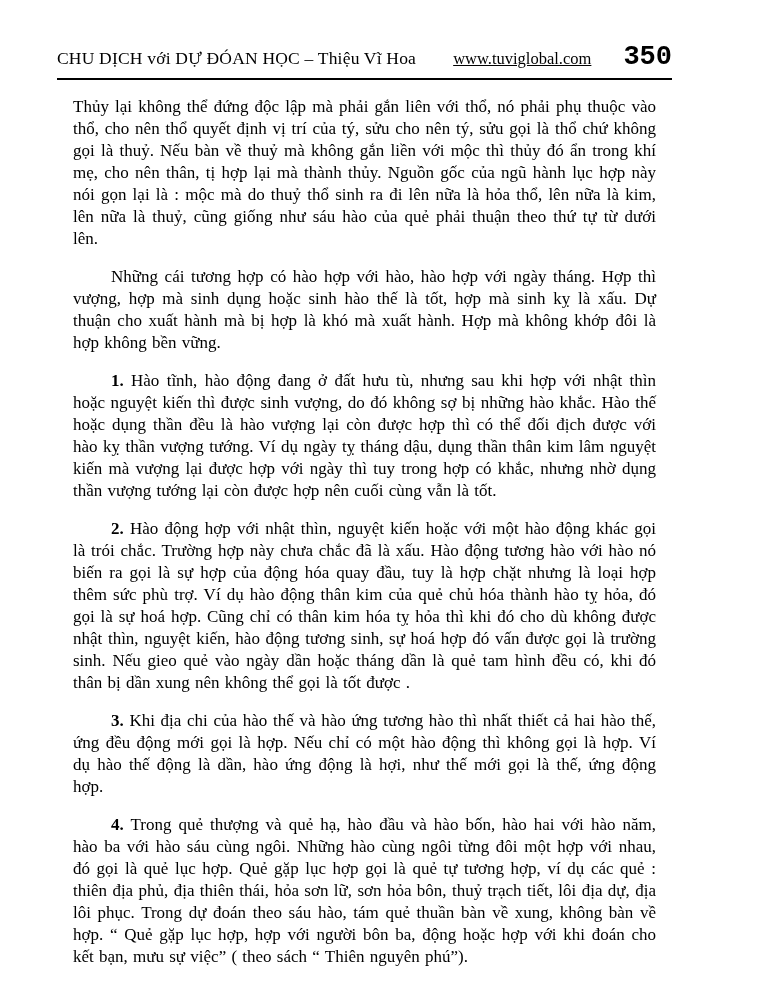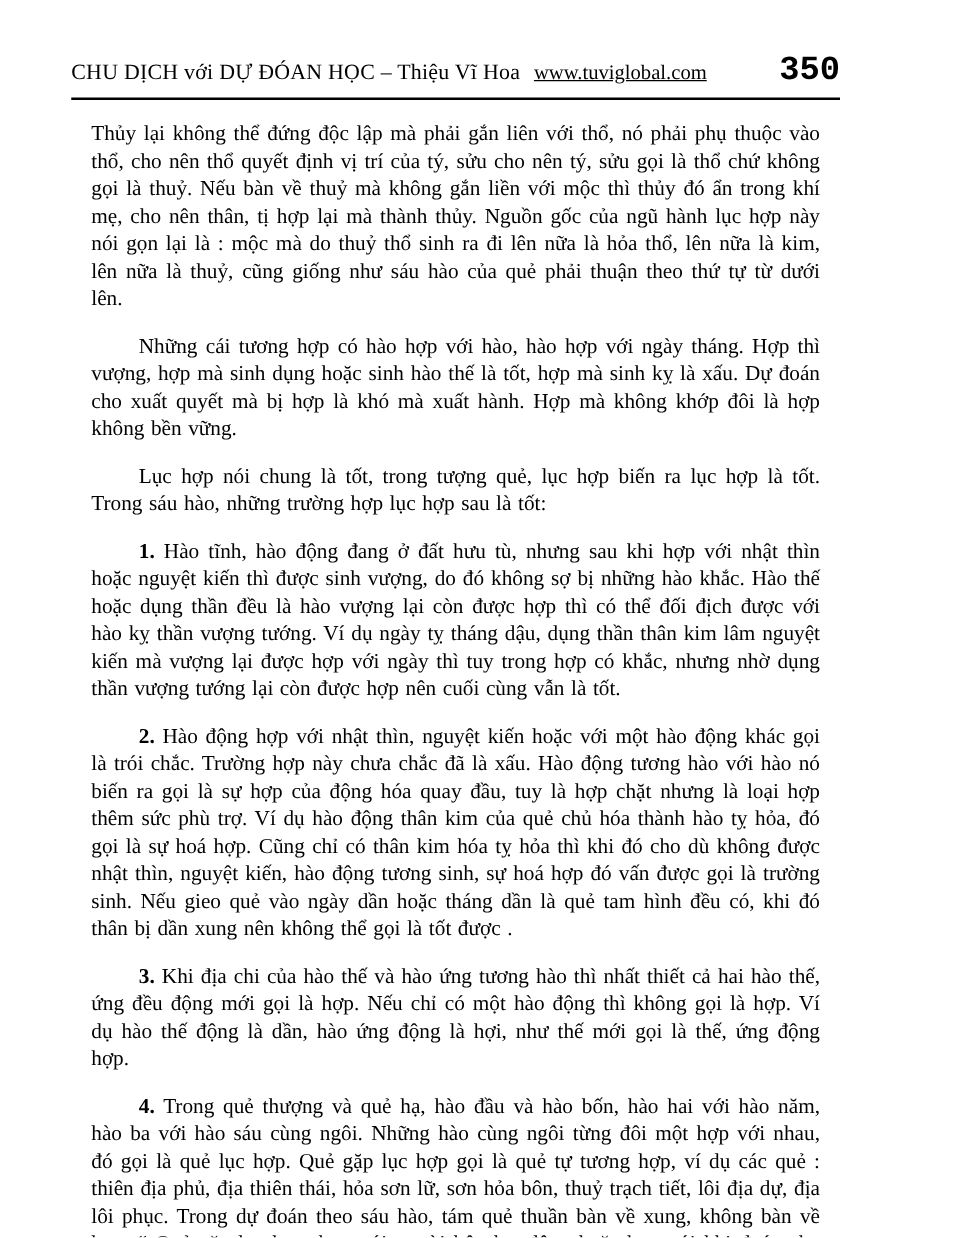--- a/index.html
+++ b/index.html
@@ -26,21 +26,21 @@
     }
     .book-title {
       font-size: 17.5px;
       letter-spacing: 0.2px;
       flex: 1 1 auto;
       white-space: nowrap;
     }
     .site-url {
       font-size: 16.5px;
       text-decoration: underline;
-      margin-right: 58px;
+      margin-right: 32px;
       white-space: nowrap;
     }
     .page-number {
       font-size: 27px;
       font-weight: bold;
       white-space: nowrap;
       font-family: Liberation Mono, monospace;
     }
     .body-text {
       margin-top: 7px;
@@ -66,21 +66,20 @@
 <div class="page">
 
   <div class="page-header">
     <span class="book-title">CHU DỊCH với DỰ ĐÓAN HỌC – Thiệu Vĩ Hoa</span>
     <span class="site-url">www.tuviglobal.com</span>
     <span class="page-number">350</span>
   </div>
 
   <div class="body-text">
     <p class="noindent"><span>Thủy lại không thể đứng độc lập mà phải gắn liên với thổ, nó phải phụ thuộc vào thổ, cho nên thổ quyết định vị trí của tý, sửu cho nên tý, sửu gọi là thổ chứ không gọi là thuỷ. Nếu bàn về thuỷ mà không gắn liền với mộc thì thủy đó ẩn trong khí mẹ, cho nên thân, tị hợp lại mà thành thủy. Nguồn gốc của ngũ hành lục hợp này nói gọn lại là : mộc mà do thuỷ thổ sinh ra đi lên nữa là hỏa thổ, lên nữa là kim, lên nữa là thuỷ, cũng giống như sáu hào của quẻ phải thuận theo thứ tự từ dưới lên.</span></p>
-    <p><span>Những cái tương hợp có hào hợp với hào, hào hợp với ngày tháng. Hợp thì vượng, hợp mà sinh dụng hoặc sinh hào thế là tốt, hợp mà sinh kỵ là xấu. Dự đoán cho xuất quyết mà bị hợp là khó mà xuất hành. Hợp mà không khớp đôi là hợp không bền vững.</span></p>
-    <p><span>Lục hợp nói chung là tốt, trong tượng quẻ, lục hợp biến ra lục hợp là tốt. Trong sáu hào, những trường hợp lục hợp sau là tốt:</span></p>
+    <p><span>Những cái tương hợp có hào hợp với hào, hào hợp với ngày tháng. Hợp thì vượng, hợp mà sinh dụng hoặc sinh hào thế là tốt, hợp mà sinh kỵ là xấu. Dự thuận cho xuất hành mà bị hợp là khó mà xuất hành. Hợp mà không khớp đôi là hợp không bền vững.</span></p>
     <p><span class="lead-num">1.</span> <span>Hào tĩnh, hào động đang ở đất hưu tù, nhưng sau khi hợp với nhật thìn hoặc nguyệt kiến thì được sinh vượng, do đó không sợ bị những hào khắc. Hào thế hoặc dụng thần đều là hào vượng lại còn được hợp thì có thể đối địch được với hào kỵ thần vượng tướng.  Ví dụ ngày tỵ tháng dậu, dụng thần thân kim lâm nguyệt kiến mà vượng lại được hợp với ngày thì tuy trong hợp có khắc, nhưng nhờ dụng thần vượng tướng lại còn được hợp nên cuối cùng vẫn là tốt.</span></p>
     <p><span class="lead-num">2.</span> <span>Hào động hợp với nhật thìn, nguyệt kiến hoặc với một hào động khác gọi là trói chắc. Trường hợp này chưa chắc đã là xấu. Hào động tương hào với hào nó biến ra gọi là sự hợp của động hóa quay đầu, tuy là hợp chặt nhưng là loại hợp thêm sức phù trợ. Ví dụ hào động thân kim của quẻ chủ hóa thành hào tỵ hỏa, đó gọi là sự hoá hợp. Cũng chỉ có thân kim hóa tỵ hỏa thì khi đó cho dù không được nhật thìn, nguyệt kiến, hào động tương sinh, sự hoá hợp đó vấn được gọi là trường sinh. Nếu gieo quẻ vào ngày dần hoặc tháng dần là quẻ tam hình đều có, khi đó thân bị dần xung nên không thể gọi là tốt được .</span></p>
     <p><span class="lead-num">3.</span> <span>Khi địa chi của hào thế và hào ứng tương hào thì nhất thiết cả hai hào thế, ứng đều động mới gọi là hợp. Nếu chỉ có một hào động thì không gọi là hợp. Ví dụ hào thế động là dần, hào ứng động là hợi, như thế mới gọi là thế, ứng động hợp.</span></p>
     <p><span class="lead-num">4.</span> <span>Trong quẻ thượng và quẻ hạ, hào đầu và hào bốn, hào hai với hào năm, hào ba với hào sáu cùng ngôi. Những hào cùng ngôi từng đôi một hợp với nhau, đó gọi là quẻ lục hợp. Quẻ gặp lục hợp gọi là quẻ tự tương hợp, ví dụ các quẻ : thiên địa phủ, địa thiên thái, hỏa sơn lữ, sơn hỏa bôn, thuỷ trạch tiết, lôi địa dự, địa lôi phục. Trong dự đoán theo sáu hào, tám quẻ thuần bàn về xung, không bàn về hợp. “ Quẻ gặp lục hợp, hợp với người bôn ba, động hoặc hợp với khi đoán cho kết bạn, mưu sự việc” ( theo sách “ Thiên nguyên phú”).</span></p>
   </div>
 
 </div>
 
 </body></html>

